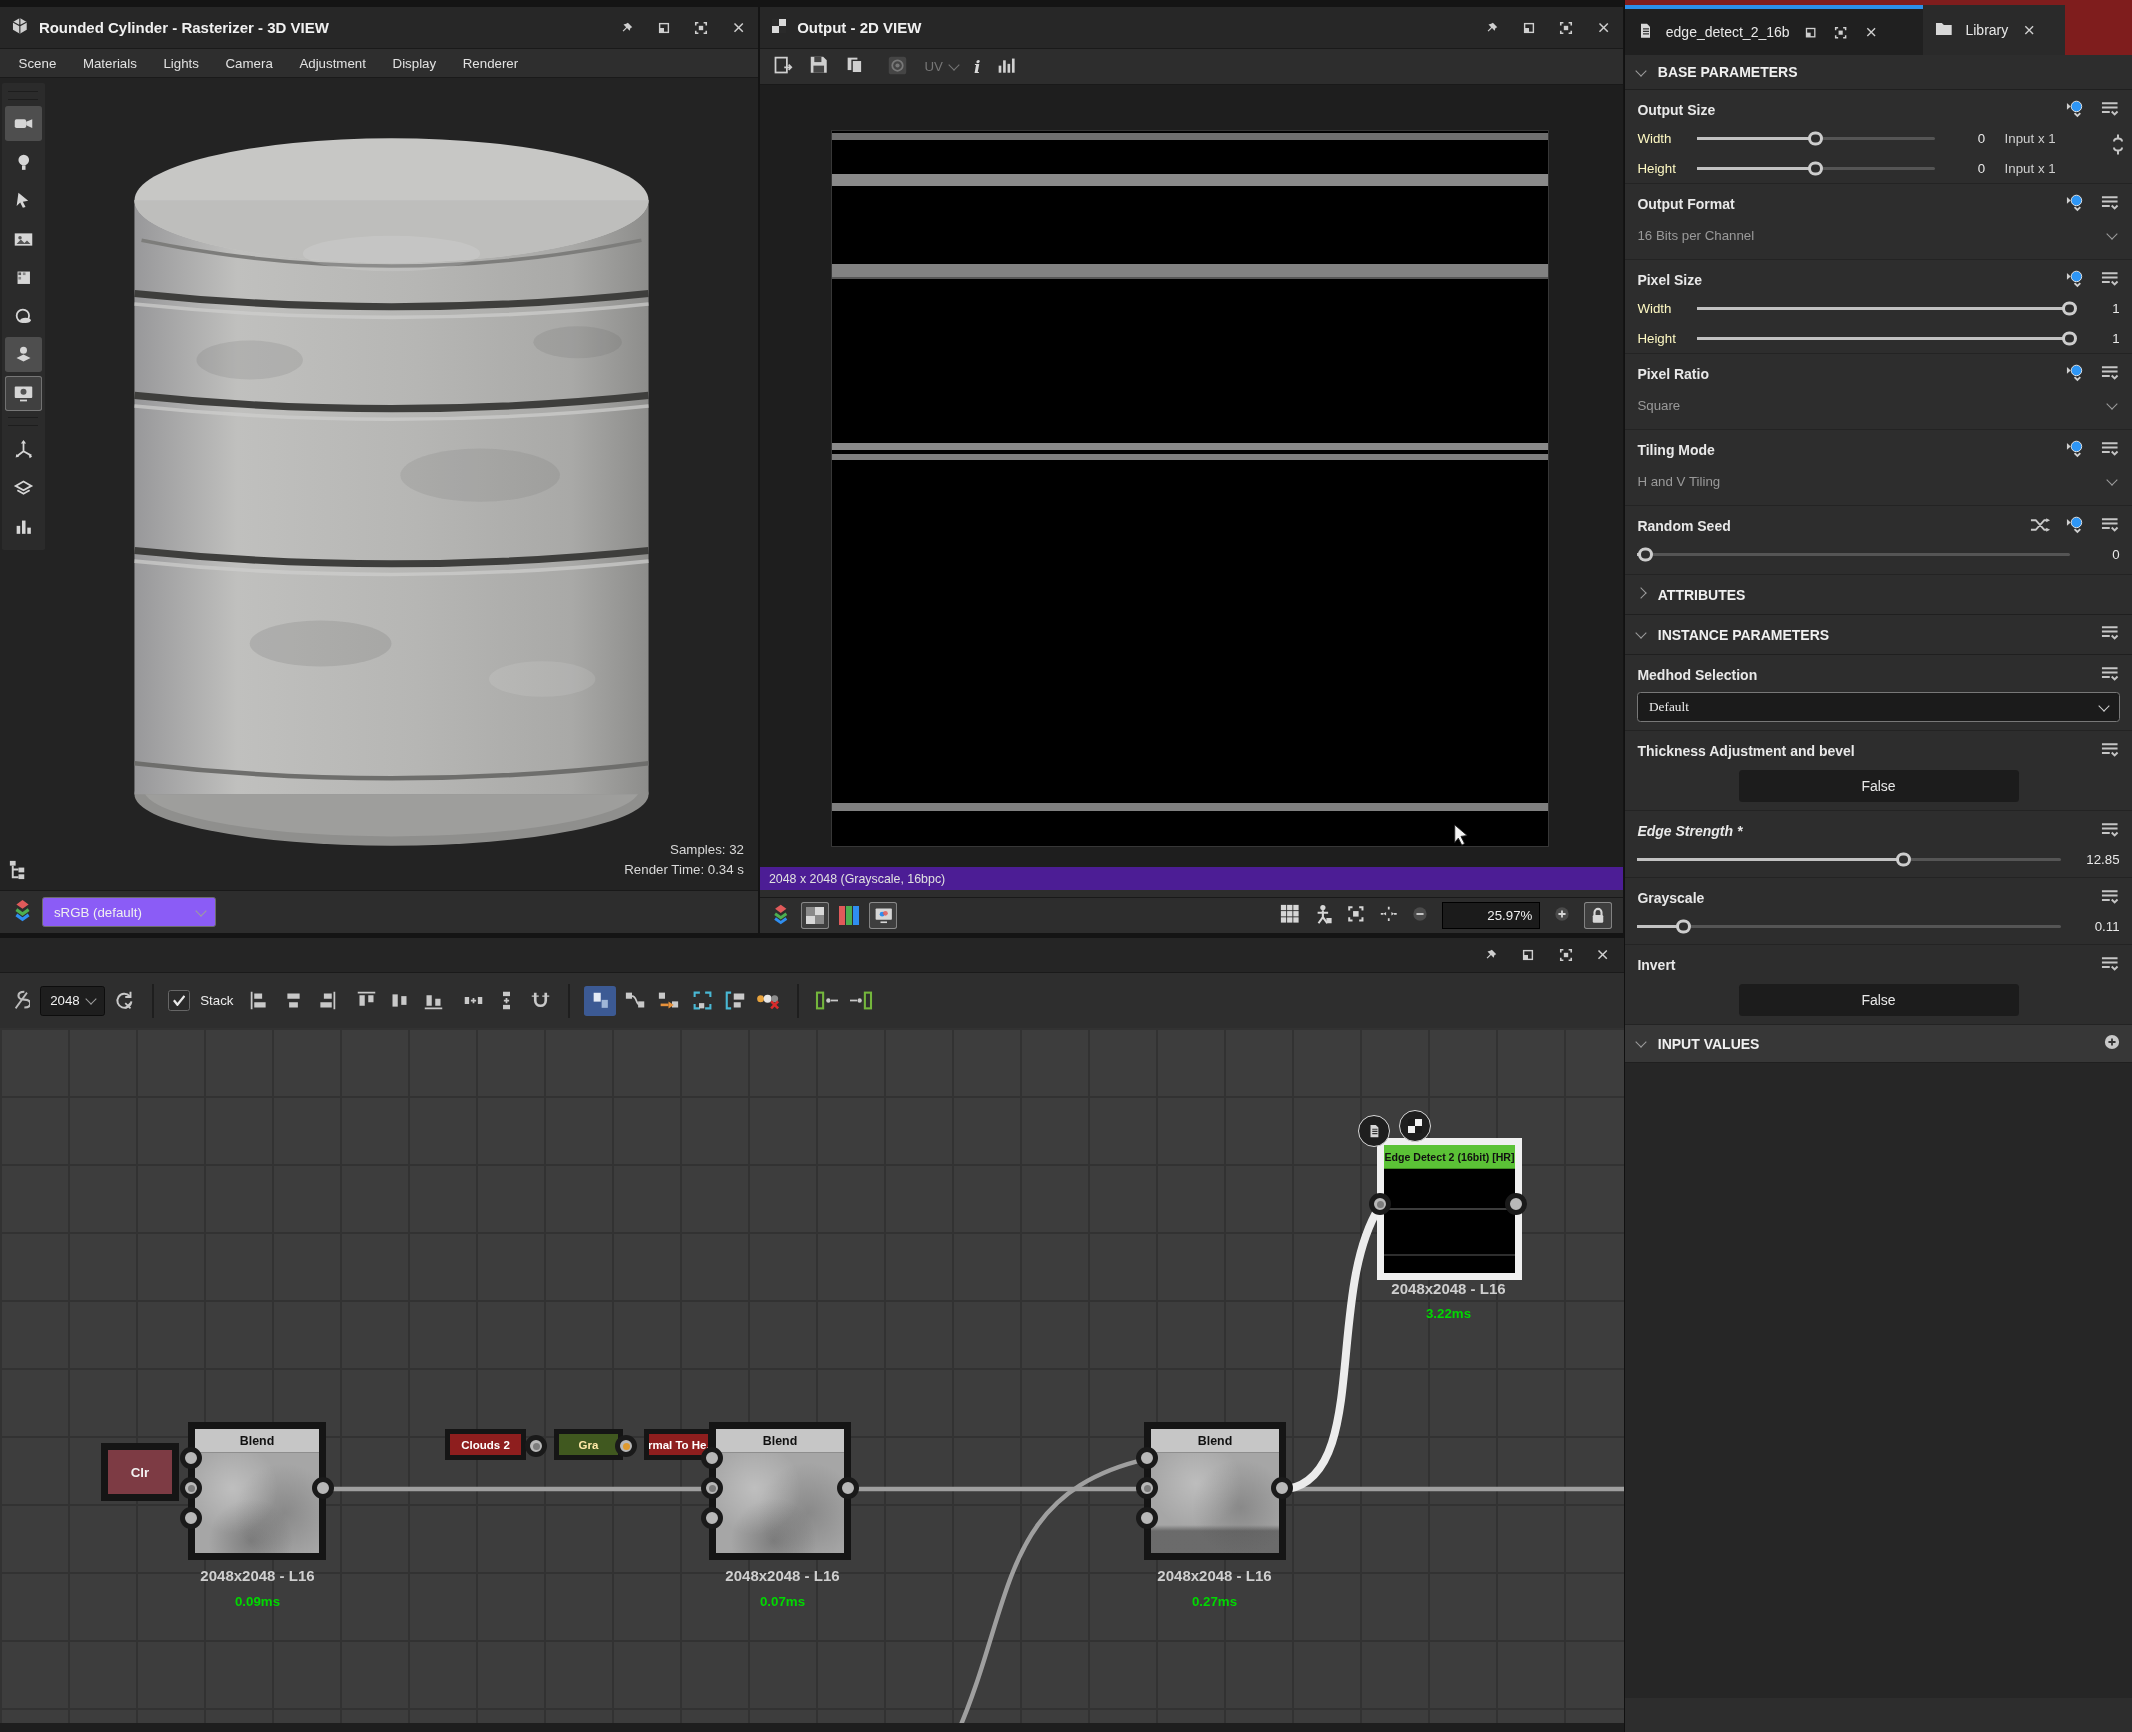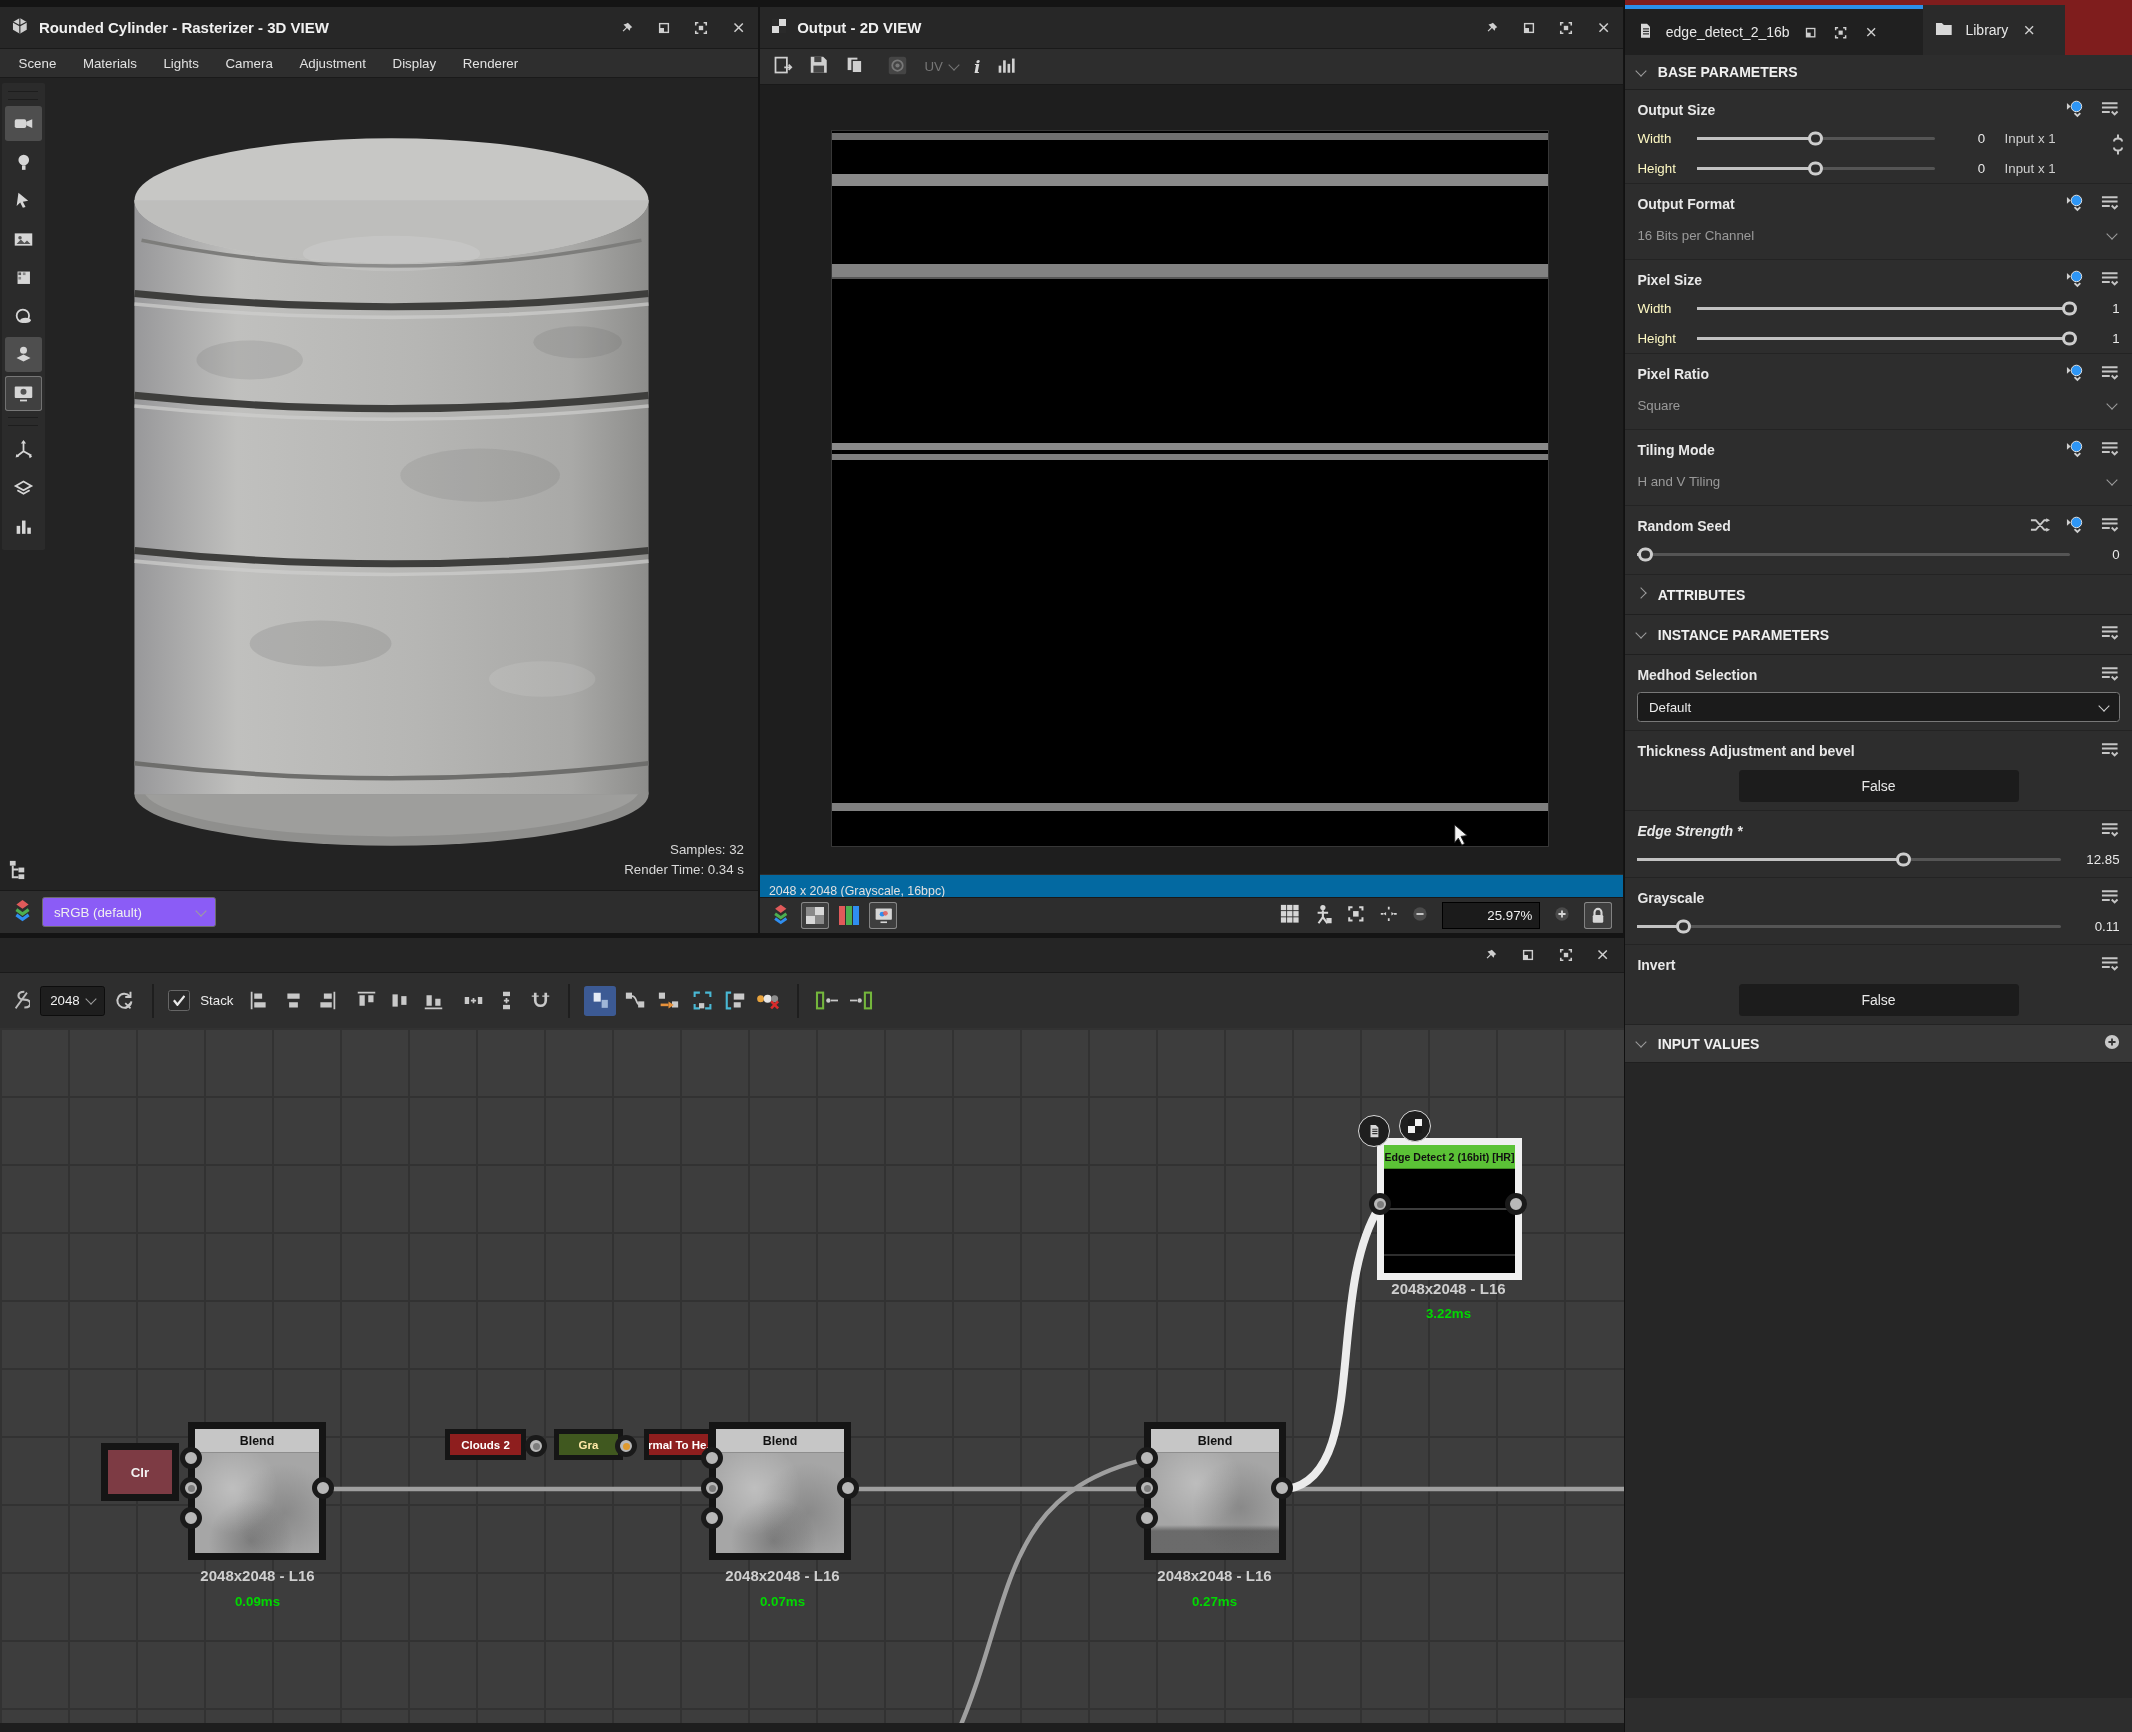--- a/index.html
+++ b/index.html
@@ -35,22 +35,22 @@
   .selbox{height:28px;background:#8b5cf6;border:0.9px solid #6c6c6c;border-radius:2.7px;display:flex;
           align-items:center;gap:8.9px;padding:0 10.6px;font-size:13.3px;color:#f0f0f0;min-width:151px;}
   .selbox .cv{margin-left:auto;}
   
   .toolbar2d{height:35px;background:#2d2d2d;border-bottom:1.8px solid #191919;display:flex;
              align-items:center;gap:16px;padding:0 12.4px;}
   #cv2d{position:absolute;left:0;top:78px;right:0;bottom:59px;background:#1e1e1e;overflow:hidden;}
   #img2d{position:absolute;left:72px;top:46px;width:716px;height:715px;background:#000;
          box-shadow:0 0 0 0.9px #3a3a3a;}
   .stripe{position:absolute;left:0;right:0;}
-  .status2d{position:absolute;left:0;right:0;bottom:35px;height:23px;background:#0369a1;
-            display:flex;align-items:flex-end;padding:0 8.9px;font-size:12.4px;color:#e0e0e0;}
+  .status2d{position:absolute;left:0;right:0;bottom:43px;height:23px;background:#4c1d95;
+            display:flex;align-items:center;padding:0 8.9px;font-size:12.4px;color:#e0e0e0;}
   .bbar2d{position:absolute;left:0;right:0;bottom:0;height:35px;background:#2d2d2d;
           border-top:1.8px solid #191919;display:flex;align-items:center;padding:0 10.6px;gap:10.6px;}
   .sqbtn{width:28px;height:26.6px;display:flex;align-items:center;justify-content:center;border-radius:2.7px;}
   .sqbtn.on{background:#3e3e3e;box-shadow:0 0 0 0.9px #8a8a8a inset;}
   .zoombox{width:82px;height:25px;background:#1b1b1b;border:0.9px solid #000;display:flex;
            align-items:center;justify-content:flex-end;padding:0 7px;font-size:13.3px;color:#f0f0f0;}
   
   #inspector{position:absolute;left:1624px;top:0;width:508px;height:1733px;background:#2d2d2d;
              border-left:1.8px solid #111;box-sizing:border-box;}
   .tabbar{height:55px;background:#7f1d1d;position:relative;display:flex;}
@@ -68,21 +68,21 @@
   .slab{width:51px;font-size:13.3px;color:#fef9c3;}
   .strk{flex:1;height:2.7px;background:#555;position:relative;border-radius:1.8px;}
   .sfill{position:absolute;left:0;top:0;bottom:0;background:#c2c2c2;}
   .shnd{position:absolute;top:50%;width:8.9px;height:8.9px;border:3.5px solid #cdcdcd;border-radius:50%;
         background:#2d2d2d;transform:translate(-8px,-50%);}
   .sval{width:41px;text-align:right;font-size:13.3px;color:#e8e8e8;}
   .sinp{width:85px;font-size:13.3px;color:#cfcfcf;padding-left:10.6px;}
   .ddrow{display:flex;align-items:center;height:35px;font-size:13.3px;color:#9a9a9a;padding-right:3.5px;}
   .ddrow .cv{margin-left:auto;}
   .selwide{height:28px;margin:3.5px 0 0 0;background:#1b1b1b;border:0.9px solid #787878;border-radius:3.5px;
-           display:flex;align-items:center;padding:0 10.6px;font-size:13.3px;color:#ececec;}
+           display:flex;align-items:center;padding:0 10.6px;font-size:13.3px;color:#ececec;font-family:Liberation Serif, serif;}
   .selwide .cv{margin-left:auto;border-color:#cfcfcf;}
   .falsebtn{width:280px;height:32px;margin:5.3px auto 0 auto;background:#1c1c1c;border-radius:3.5px;
             display:flex;align-items:center;justify-content:center;font-size:14px;color:#e8e8e8;}
   
   #graph{position:absolute;left:0;top:938px;width:1624px;height:794px;background:#2e2e2e;}
   .ghead{height:34px;background:#252525;border-bottom:1.8px solid #1a1a1a;display:flex;align-items:center;
          padding:0 12.4px;}
   .gtoolbar{height:55px;background:#2e2e2e;border-bottom:1.8px solid #1a1a1a;display:flex;
             align-items:center;padding:0 7px;gap:5.3px;}
   .gdrop{height:28px;background:#1e1e1e;border:0.9px solid #0d0d0d;border-radius:2.7px;display:flex;

